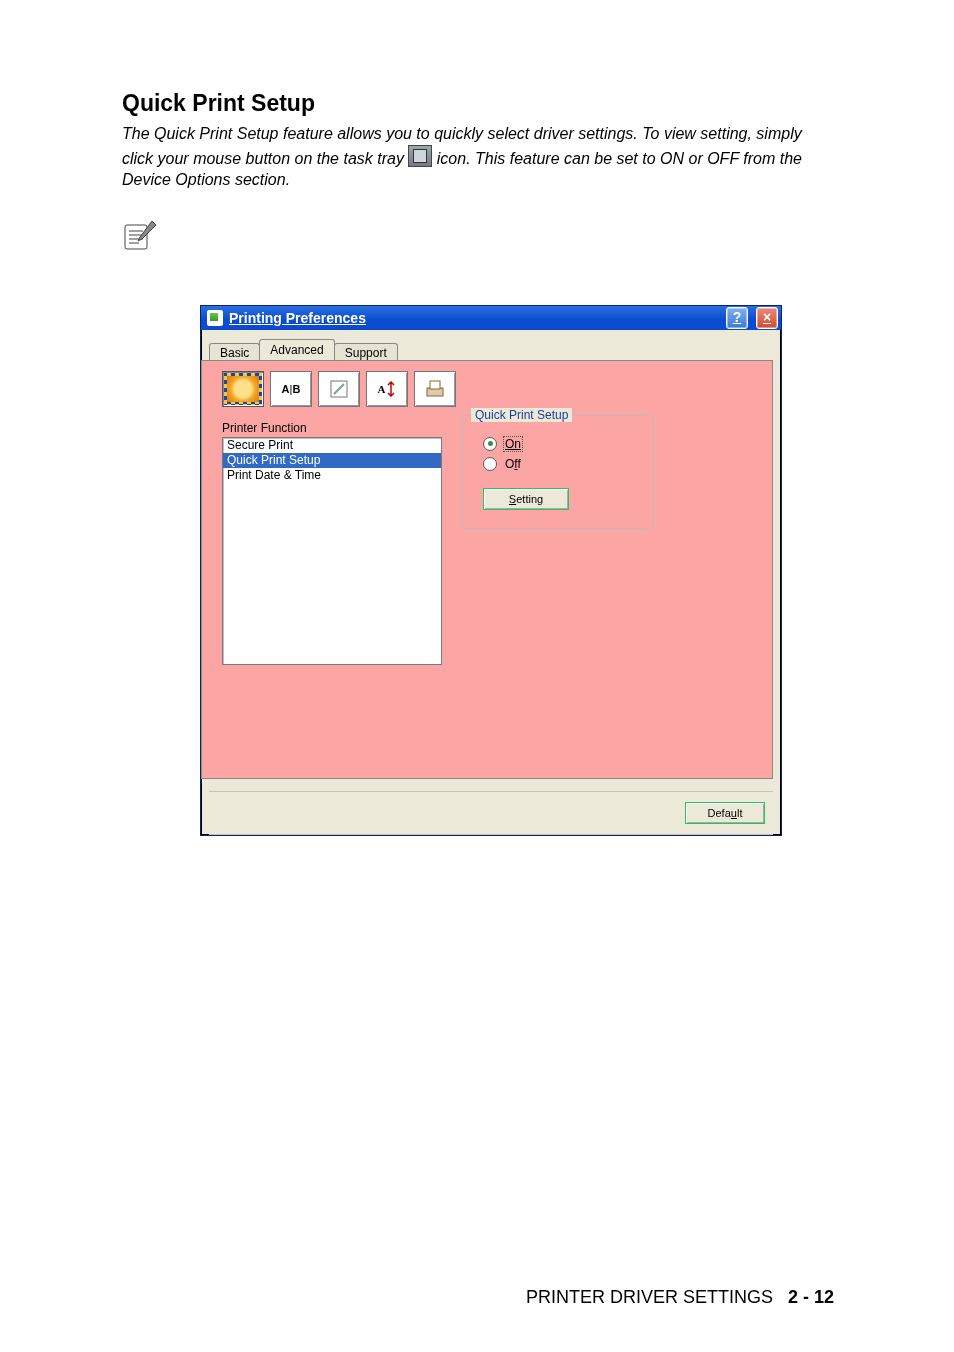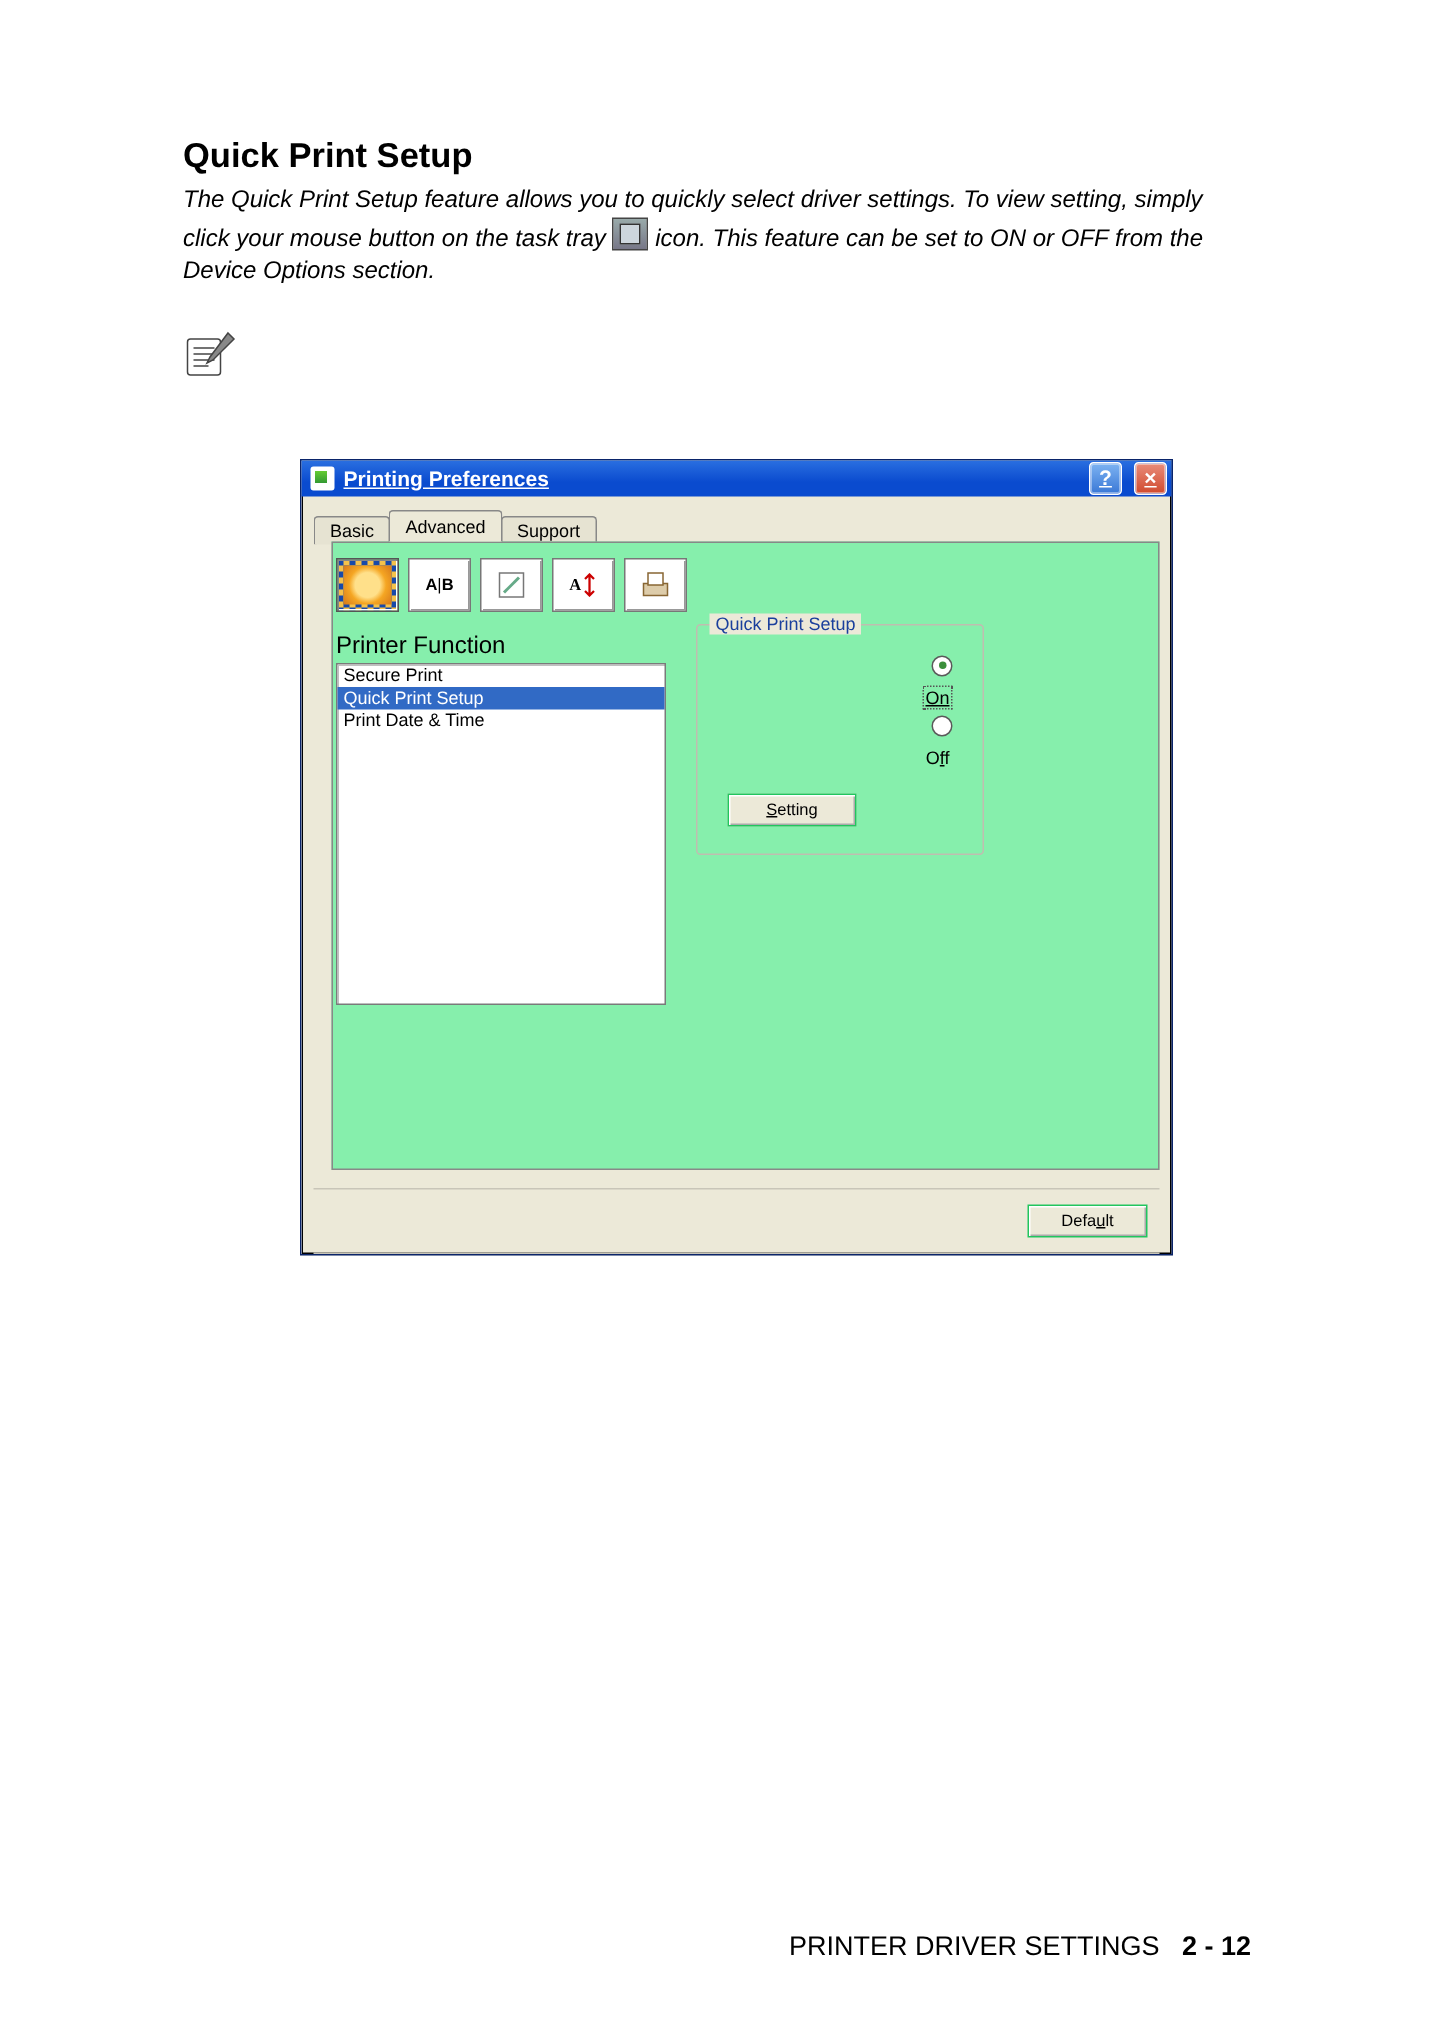--- a/index.html
+++ b/index.html
@@ -120,23 +120,23 @@
     padding: 2px 10px 2px 10px;
     margin-right:-1px;
     border-top-left-radius:3px;
     border-top-right-radius:3px;
     position:relative;
   }
   .tab.inactive { top:2px; background:#e6e3d2;}
   .tab.active { background:#ece9d8; z-index:2; padding-top:3px; padding-bottom:3px;}
   .tab-panel {
     border:1px solid #888;
-    margin: 0 8px 0 20px;
-    background:#86efac;
-    padding: 10px 10px 12px 2px;
+    margin: 0 8px 0 0;
+    background:#fca5a5;
+    padding: 10px 10px 12px 20px;
     position:relative;
     min-height: 395px;
   }
 
   .icon-toolbar {
     display:flex;
     gap:6px;
     margin-bottom: 14px;
   }
   .tool-btn {
@@ -157,21 +157,21 @@
   .tool-btn.sel::after{
     content:""; position:absolute; inset:4px;
     background: radial-gradient(circle at 50% 50%, #ffe08a 0 40%, #f5a623 60%, #d6781a 100%);
   }
 
   .content-row {
     display:flex;
     gap: 20px;
   }
   .left-col { width: 220px; }
-  .pf-label { font-size:16px; margin-bottom:2px; }
+  .pf-label { font-size:12px; margin-bottom:2px; }
   .listbox {
     border:1px solid #7a7a7a;
     background:#fff;
     height: 226px;
     font-size:12px;
     box-shadow: inset 1px 1px 0 #c0c0c0;
   }
   .list-item {
     padding: 0 4px;
     height: 15px;
@@ -195,23 +195,22 @@
   }
   .group-title {
     position:absolute;
     top:-8px; left:8px;
     background:#ece9d8;
     padding:0 4px;
     color:#1a3f9c;
     font-size:12px;
   }
   .radio-row {
-    display:flex; align-items:flex-end; gap:6px;
+    display:flex; align-items:center; gap:6px;
     margin: 4px 0;
-    flex-direction: column;
   }
   .radio-outer {
     width:12px; height:12px; border-radius:50%;
     border:1px solid #5a5a5a;
     background:#fff;
     display:flex; align-items:center; justify-content:center;
   }
   .radio-dot {
     width:5px; height:5px; border-radius:50%;
     background:#3b8f3b;

